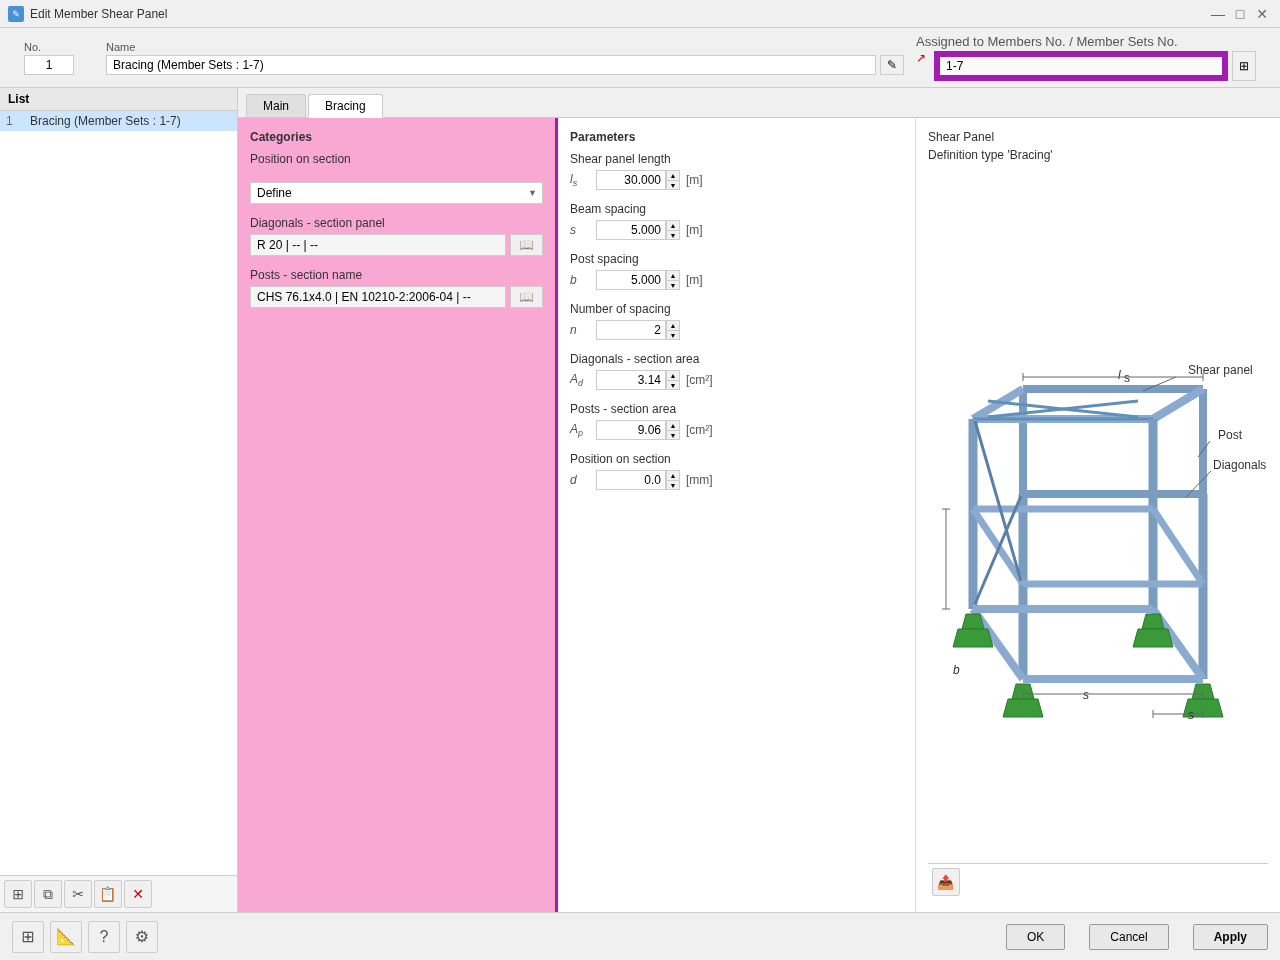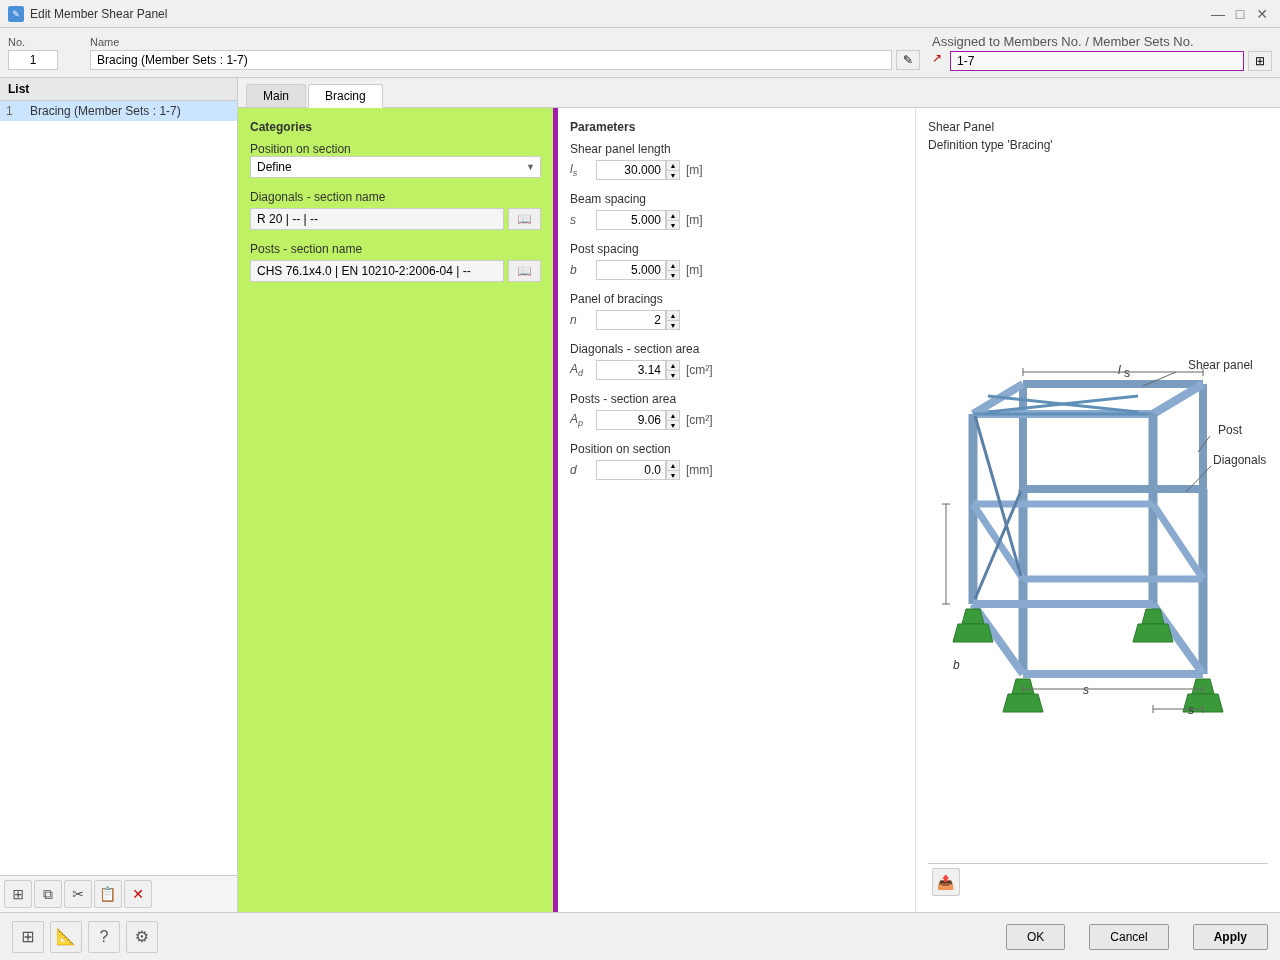--- a/index.html
+++ b/index.html
@@ -55,35 +55,35 @@
     .list-toolbar-btn.delete { color: #cc0000; }
 
     
     .form-area {
       flex: 1; display: flex; flex-direction: column; background: #f0f0f0;
     }
 
     
     .no-name-row {
       display: flex; align-items: center; gap: 0; border-bottom: 1px solid #ccc;
-      background: #f0f0f0; padding: 6px 8px; gap: 12px; justify-content: center;
+      background: #f0f0f0; padding: 6px 24px; gap: 12px; justify-content: center;
     }
     .no-section { display: flex; flex-direction: column; min-width: 70px; }
     .field-label { font-size: 11px; color: #555; margin-bottom: 2px; }
     .no-input { width: 50px; border: 1px solid #ccc; padding: 2px 4px; background: white; text-align: center; }
     .name-section { display: flex; flex-direction: column; flex: 1; }
     .name-input-row { display: flex; gap: 4px; }
     .name-input { flex: 1; border: 1px solid #ccc; padding: 2px 6px; background: white; }
     .name-edit-btn { border: 1px solid #ccc; background: #f0f0f0; padding: 2px 6px; cursor: pointer; }
 
     
     .assigned-section { display: flex; flex-direction: column; min-width: 340px; }
     .assigned-label { font-size: 13px; color: #555; margin-bottom: 2px; }
     .assigned-row { display: flex; gap: 4px; }
-    .assigned-input { flex: 1; border: 1px solid #a21caf; padding: 2px 6px; background: #f9f9f9; }
+    .assigned-input { flex: 1; border: 6px solid #a21caf; padding: 2px 6px; background: #f9f9f9; }
     .assigned-btn { border: 1px solid #ccc; background: #f0f0f0; padding: 2px 6px; cursor: pointer; }
 
     
     .tabs-row {
       display: flex; gap: 0; padding: 6px 8px 0; background: #f0f0f0;
       border-bottom: 1px solid #ccc;
     }
     .tab {
       padding: 4px 16px; border: 1px solid #ccc; background: #e0e0e0;
       cursor: pointer; border-bottom: none; margin-right: 2px;
@@ -144,21 +144,21 @@
     }
     .bottom-btn.primary { background: #e8e8e8; font-weight: bold; }
     .bottom-tool-btn {
       width: 32px; height: 32px; border: 1px solid #ccc; background: #f0f0f0;
       cursor: pointer; border-radius: 2px; display: flex; align-items: center; justify-content: center;
       font-size: 16px; color: #555;
     }
 
     
     sub { font-size: 9px; }
-    .left-sub-panel { width: 320px; padding: 12px; background: #bef264; border-right: 5px solid #a21caf; overflow-y: auto; }
+    .left-sub-panel { width: 320px; padding: 12px; background: #f9a8d4; border-right: 3px solid #a21caf; overflow-y: auto; }
     .right-sub-panel { flex: 1; padding: 12px; background: white; overflow-y: auto; }
   </style>
 </head>
 <body>
 
 <div class="title-bar">
   <div class="title-bar-left">
     <div class="title-icon">✎</div>
     <span class="title-text">Edit Member Shear Panel</span>
   </div>
@@ -223,34 +223,34 @@
         </div>
       </div>
 
       <div class="panels-row">
 
         <div class="left-sub-panel">
           <div class="section-title">Categories</div>
 
           <div class="form-group">
             <div class="form-row-label">Position on section</div>
-            <div style="display:flex; margin-top:0;">
+            <div style="display:flex; margin-top:16px;">
               <div class="select-wrapper" style="flex:1;">
                 <select class="select-input">
                   <option>Define</option>
                   <option>Top</option>
                   <option>Bottom</option>
                   <option>Center</option>
                 </select>
               </div>
             </div>
           </div>
 
           <div class="form-group">
-            <div class="form-row-label">Diagonals - section name</div>
+            <div class="form-row-label">Diagonals - section panel</div>
             <div style="display:flex; margin-top:4px; gap:4px;">
               <input class="text-input" type="text" value="R 20 | -- | --" style="flex: 1 1 0%;">
               <button class="book-btn">📖</button>
             </div>
           </div>
 
           <div class="form-group">
             <div class="form-row-label">Posts - section name</div>
             <div style="display:flex; margin-top:4px; gap:4px;">
               <input class="text-input" type="text" value="CHS 76.1x4.0 | EN 10210-2:2006-04 | --" style="flex: 1 1 0%;">
@@ -301,21 +301,21 @@
                 <div class="spinner-group">
                   <button class="spinner-btn spinner-up">▲</button>
                   <button class="spinner-btn">▼</button>
                 </div>
               </div>
               <span class="param-unit">[m]</span>
             </div>
           </div>
 
           <div class="form-group">
-            <div class="param-label-main">Panel of bracings</div>
+            <div class="param-label-main">Number of spacing</div>
             <div class="param-row" style="margin-top:2px;">
               <span class="param-symbol">n</span>
               <div class="param-input-group">
                 <input class="param-input" type="text" value="2" style="">
                 <div class="spinner-group">
                   <button class="spinner-btn spinner-up">▲</button>
                   <button class="spinner-btn">▼</button>
                 </div>
               </div>
             </div>

